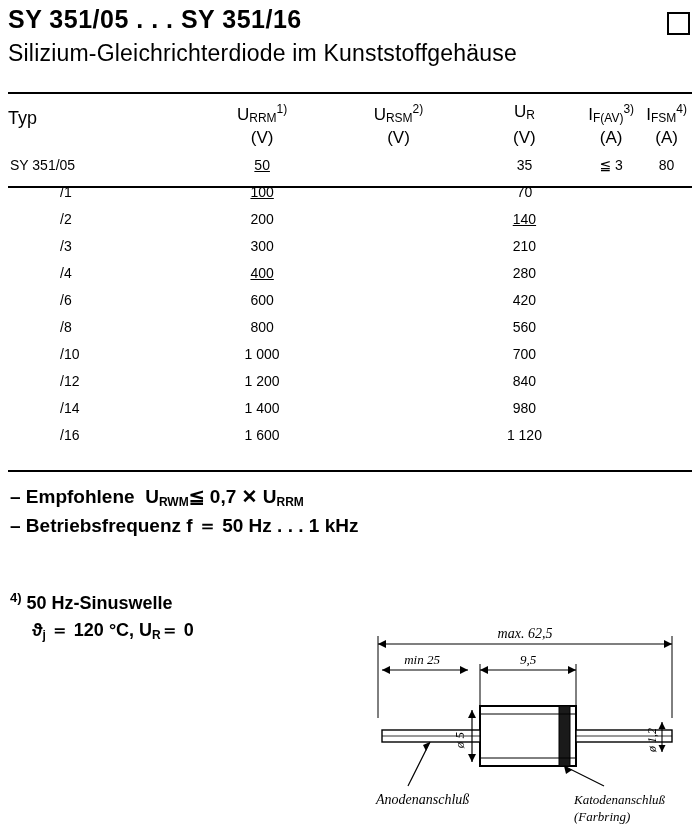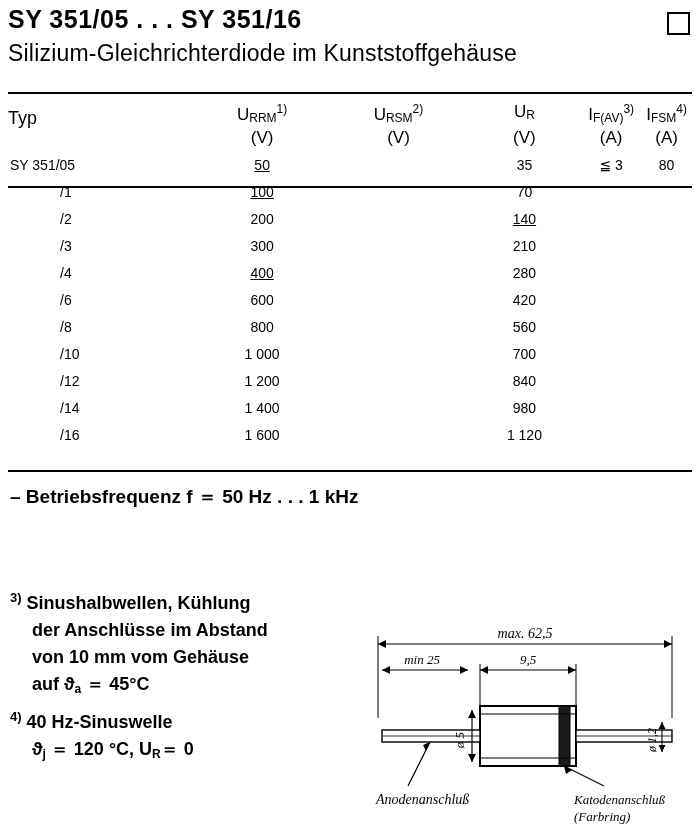--- a/index.html
+++ b/index.html
@@ -246,38 +246,31 @@
         <tr>
           <td class="col-typ typ-cell typ-indent">/16</td>
           <td class="col-urrm">1 600</td>
           <td class="col-ursm"></td>
           <td class="col-ur">1 120</td>
         </tr>
       </tbody>
   </table>
 
   <div class="notes">
+    <div class="dash-item">
+      <span>– Empfohlene</span>
+      &nbsp;<span>U</span><span class="sub">RWM</span><span>≦ 0,7 ✕ U</span><span class="sub">RRM</span>
+    </div>
     <div class="dash-item">– Betriebsfrequenz f ＝ 50 Hz . . . 1 kHz</div>
   </div>
 
   <div class="footnotes">
     <div class="fn">
-      <span class="marker">3)</span>
-      <span>Sinushalbwellen, Kühlung</span>
-      <span class="fn-indent">der Anschlüsse im Abstand</span>
-      <span class="fn-indent">von 10 mm vom Gehäuse</span>
-      <span class="fn-indent">
-        <span>auf</span>
-        <span>ϑ</span><span class="sub">a</span>
-        <span>＝ 45°C</span>
-      </span>
-    </div>
-    <div class="fn">
       <span class="marker">4)</span>
-      <span>40 Hz-Sinuswelle</span>
+      <span>50 Hz-Sinuswelle</span>
       <span class="fn-indent">
         <span>ϑ</span><span class="sub">j</span>
         <span>＝ 120 °C, U</span><span class="sub">R</span><span>＝ 0</span>
       </span>
     </div>
   </div>
 
   <div class="drawing">
     <svg width="324" height="212" viewBox="0 0 324 212">
 

